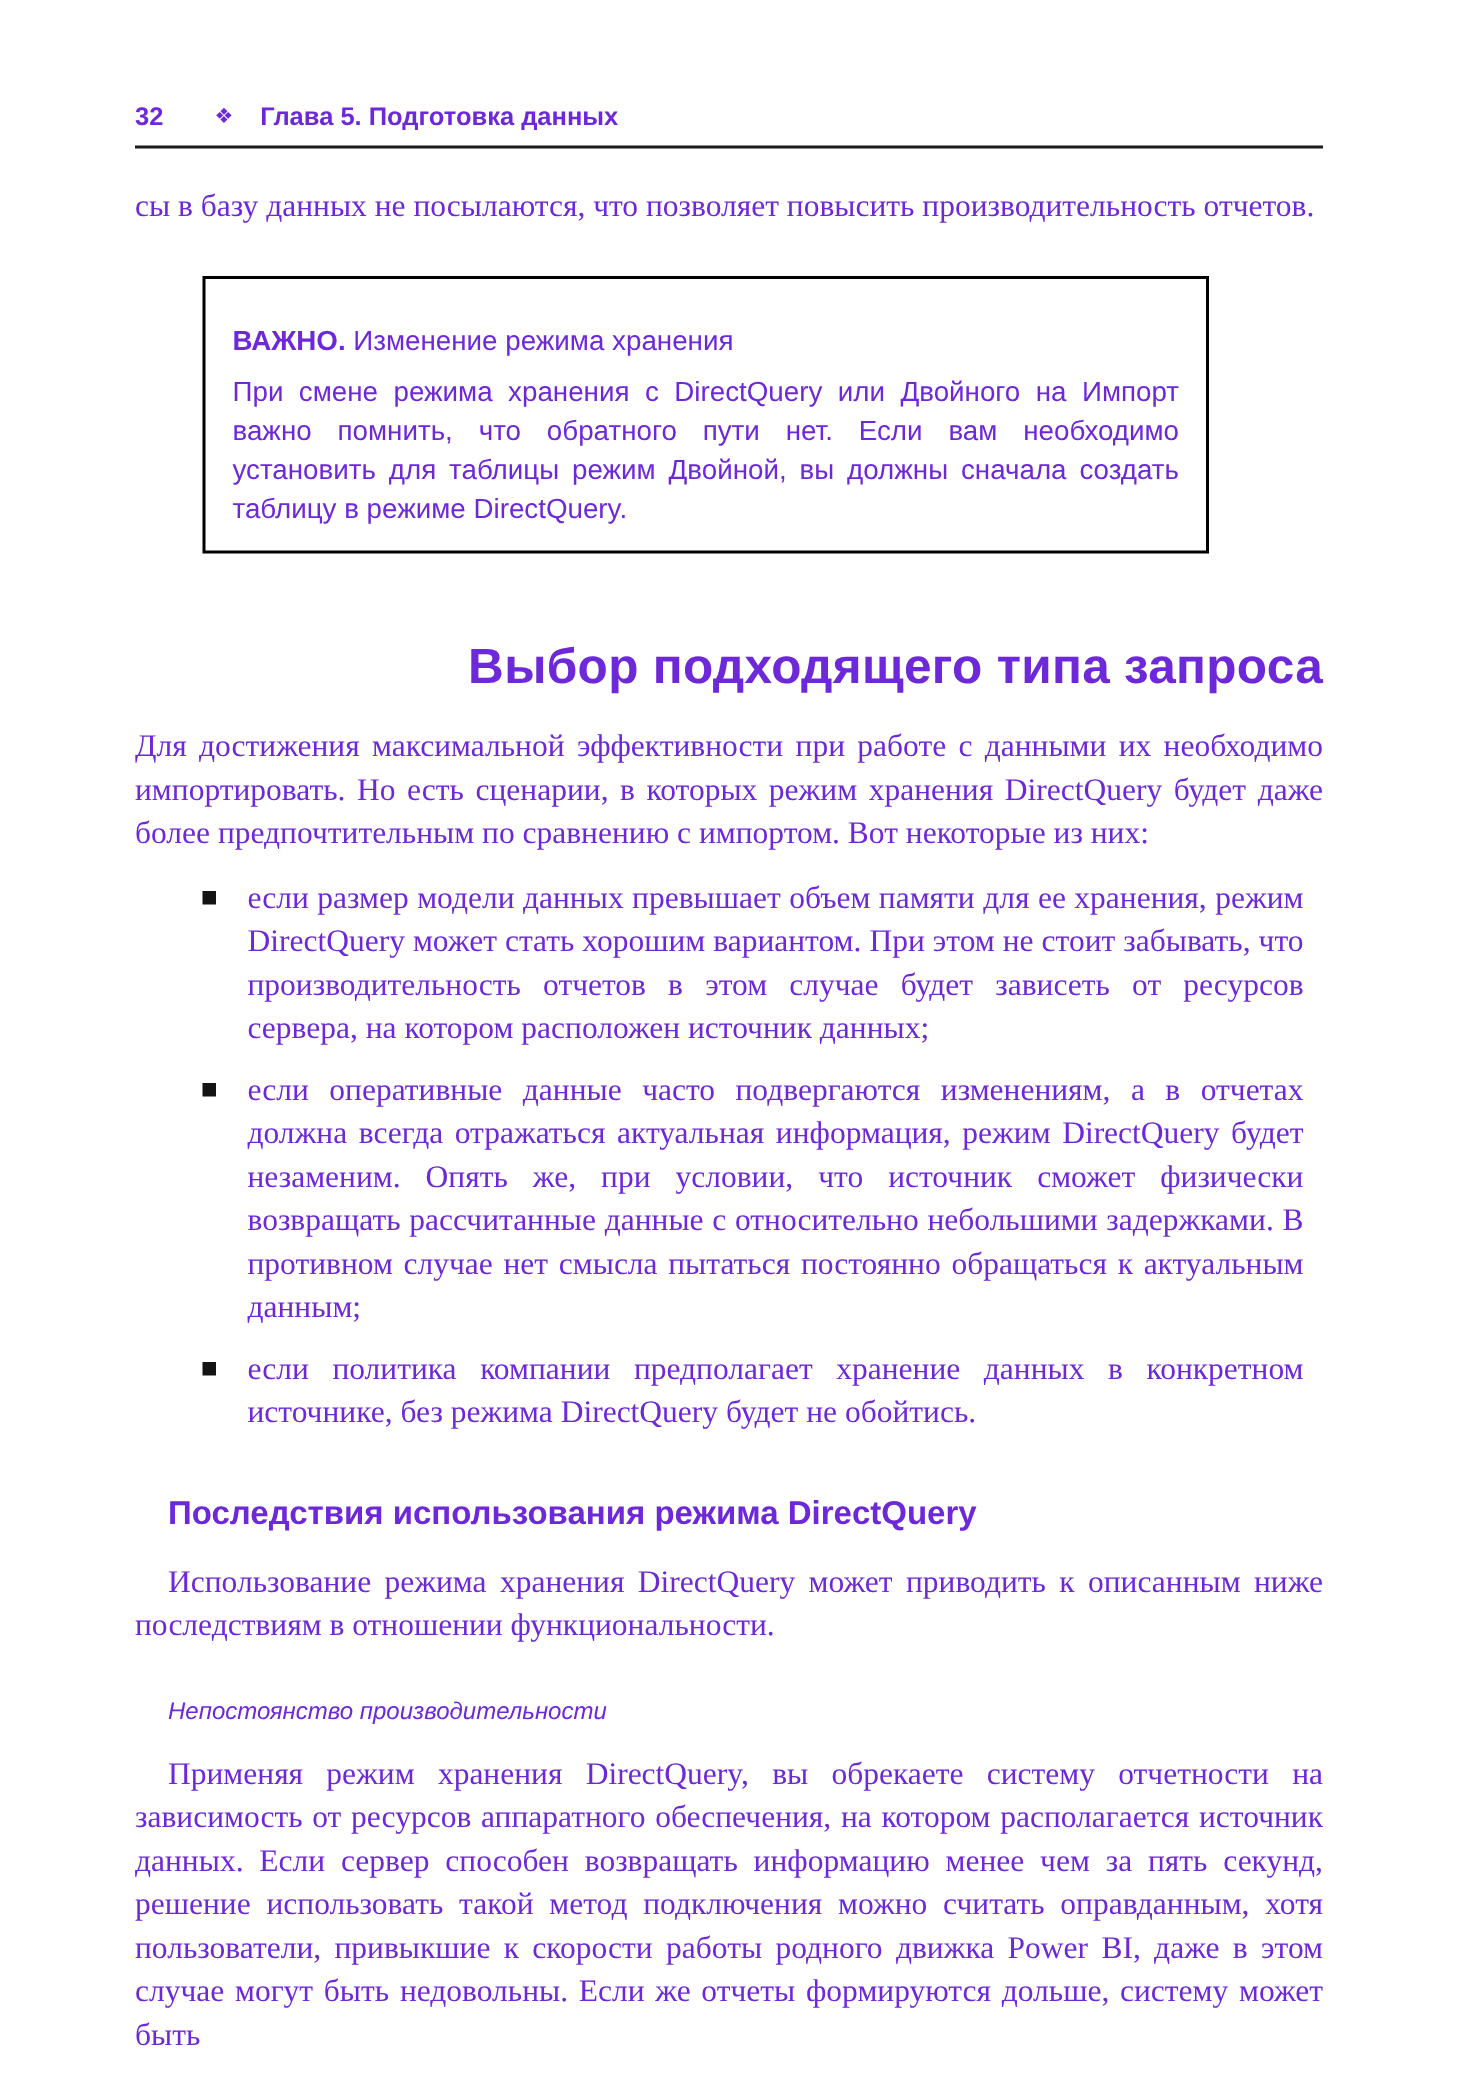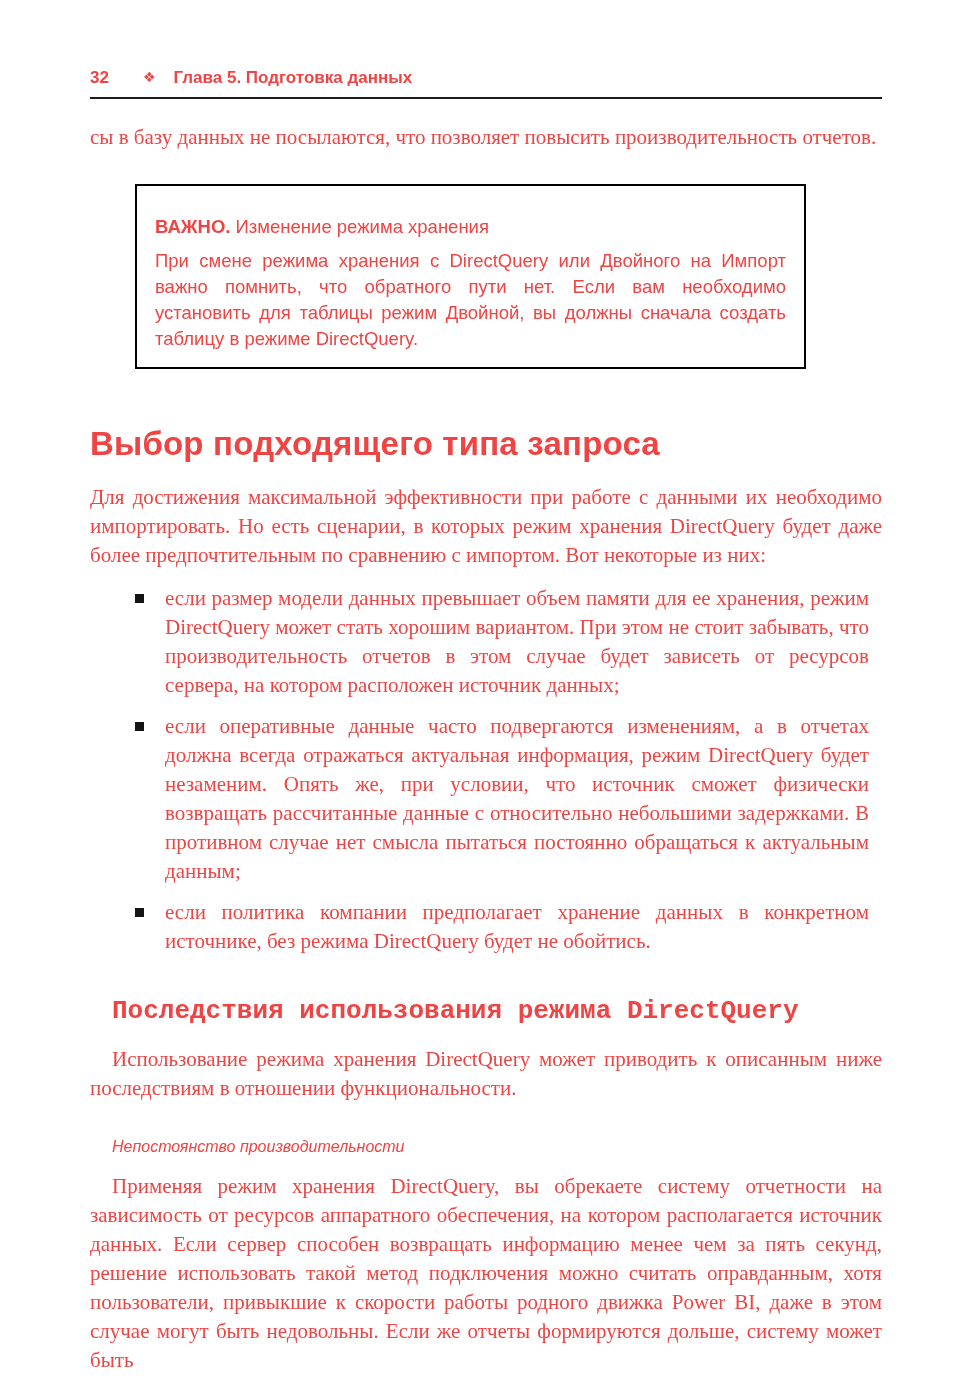--- a/index.html
+++ b/index.html
@@ -7,21 +7,21 @@
     padding: 0;
     background: #ffffff;
   }
   .page {
     position: relative;
     width: 974px;
     height: 1388px;
     box-sizing: border-box;
     padding: 68px 92px 0 90px;
     background: #ffffff;
-    color: #ef4444;
+    color: #6d28d9;
     font-family: "Liberation Serif", "DejaVu Serif", serif;
     overflow: hidden;
   }
 
   
   .running-head {
     display: flex;
     align-items: baseline;
     font-family: "Liberation Sans", "DejaVu Sans", sans-serif;
     font-weight: 700;
@@ -61,25 +61,26 @@
   .important-box .box-body { text-align: justify; hyphens: auto; }
 
   
   h1.section-title {
     font-family: "Liberation Sans", "DejaVu Sans", sans-serif;
     font-weight: 700;
     font-size: 33px;
     line-height: 1.15;
     margin: 56px 0 20px 0;
     letter-spacing: 0.2px;
+    text-align: right;
   }
   h2.subsection-title {
-    font-family: Liberation Mono, monospace;
+    font-family: Liberation Sans, sans-serif;
     font-weight: 700;
-    font-size: 26px;
+    font-size: 22px;
     line-height: 1.2;
     margin: 40px 0 18px 0;
     padding-left: 22px;
   }
   h3.subsub-title {
     font-family: "Liberation Sans", "DejaVu Sans", sans-serif;
     font-weight: 500;
     font-style: italic;
     font-size: 16px;
     line-height: 1.2;

